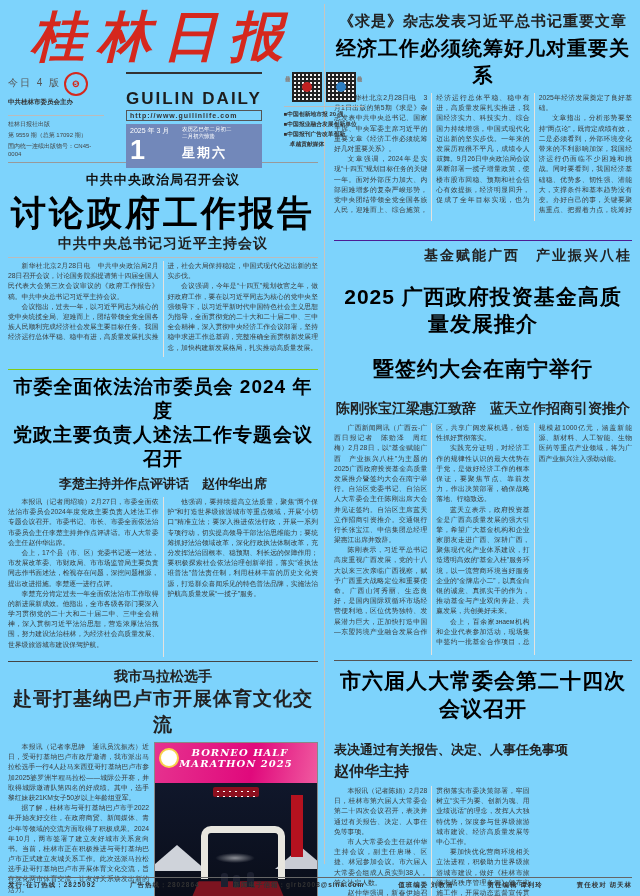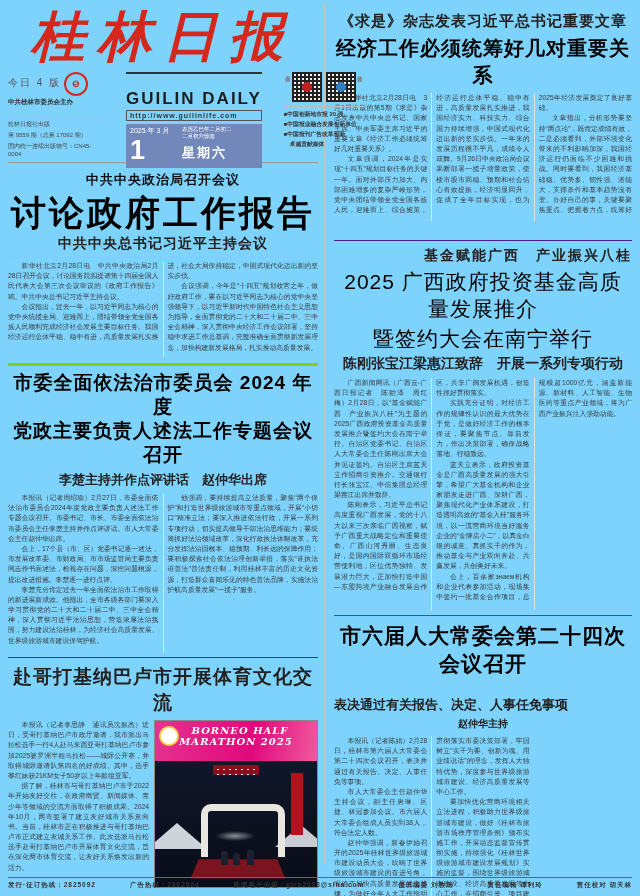--- a/index.html
+++ b/index.html
@@ -52,21 +52,21 @@
   .c3{column-count:3;column-gap:9px;column-rule:1px solid #e4e2de;}
   .rule-light{border:none;border-top:1px solid #bbb;margin:3px 0;}
 
   
   .politburo{padding-top:8px;}
   .pb-head{font-size:35px;font-weight:900;text-align:center;letter-spacing:3px;color:#000;line-height:40px;margin:4px 0 2px 0;}
   .pb-sub{font-size:14px;font-weight:bold;text-align:center;letter-spacing:1px;margin-bottom:4px;}
   .pb-body{height:96px;}
 
   
-  .shufa{border-top:3px solid #84cc16;border-bottom:1px solid #444;margin-top:6px;padding:5px 0 4px 0;}
+  .shufa{border-top:1px solid #84cc16;border-bottom:1px solid #444;margin-top:12px;padding:5px 0 4px 0;}
   .sf-head{font-size:19px;font-weight:900;text-align:center;color:#000;line-height:24px;letter-spacing:1px;}
   .sf-sub{font-family:"Liberation Serif","DejaVu Serif",serif;font-size:13px;font-weight:bold;text-align:center;margin:4px 0;}
   .sf-body{height:160px;}
 
   
   .marathon{padding-top:6px;}
   .mr-head1{font-size:14px;font-weight:bold;text-align:center;font-family:"Liberation Serif",serif;}
   .mr-head2{font-size:19px;font-weight:900;text-align:center;font-family:"Liberation Serif",serif;letter-spacing:1px;margin-bottom:4px;}
   .mr-row{display:flex;gap:5px;}
   .mr-text{flex:1;height:166px;}
@@ -88,29 +88,29 @@
 
   
   .qiushi{padding-top:8px;border-bottom:1px solid #4c1d95;padding-bottom:19px;}
   .qs-kicker{font-size:15px;font-weight:bold;text-align:center;letter-spacing:1px;}
   .qs-head{font-size:20px;font-weight:900;text-align:center;letter-spacing:1px;margin:4px 0 4px 0;color:#000;}
   .qs-body{height:128px;}
 
   
   .fund{padding-top:6px;border-bottom:1px solid #555;padding-bottom:5px;}
   .fd-kicker{font-family:"Liberation Serif",serif;font-size:14px;font-weight:bold;text-align:right;letter-spacing:2px;}
-  .fd-head{font-size:21px;font-weight:400;text-align:center;line-height:27px;letter-spacing:1px;margin:3px 0;color:#000;}
+  .fd-head{font-size:21px;font-weight:700;text-align:center;line-height:27px;letter-spacing:1px;margin:18px 0;color:#000;}
   .fd-sub{font-family:"Liberation Serif",serif;font-size:14px;font-weight:bold;text-align:center;margin-bottom:5px;}
   .fd-body{height:232px;}
 
   
   .renda{padding-top:6px;}
   .rd-head{font-size:21px;font-weight:900;text-align:center;letter-spacing:1px;color:#000;}
   .rd-sub{font-size:13px;font-weight:bold;text-align:left;margin-top:18px;}
-  .rd-sub2{font-size:10px;font-weight:bold;text-align:center;margin:3px 0 5px 0;}
+  .rd-sub2{font-size:15px;font-weight:bold;text-align:left;margin:3px 0 5px 0;}
   .rd-body{height:182px;}
 
   
   .footer{position:absolute;left:8px;right:8px;bottom:6px;border-top:1px solid #666;padding-top:3px;}
   .footer .seg{display:flex;justify-content:space-between;}
   .footer p{display:inline;margin:0;font-size:6.5px;color:#333;letter-spacing:1px;font-weight:bold;}
 </style>
 </head>
 <body>
 
@@ -189,20 +189,21 @@
         <div class="sf-sub">李楚主持并作点评讲话　赵仲华出席</div>
         <div class="body-text c2 sf-body">
             <p>本报讯（记者周绍瑜）2月27日，市委全面依法治市委员会2024年度党政主要负责人述法工作专题会议召开。市委书记、市长、市委全面依法治市委员会主任李楚主持并作点评讲话。市人大常委会主任赵仲华出席。</p>
             <p>会上，17个县（市、区）党委书记逐一述法，市发展改革委、市财政局、市市场监管局主要负责同志作书面述法，检视存在问题，深挖问题根源，提出改进措施。李楚逐一进行点评。</p>
             <p>李楚充分肯定过去一年全面依法治市工作取得的新进展新成效。他指出，全市各级各部门要深入学习贯彻党的二十大和二十届二中、三中全会精神，深入贯彻习近平法治思想，营造浓厚法治氛围，努力建设法治桂林，为经济社会高质量发展、世界级旅游城市建设保驾护航。</p>
             <p>他强调，要持续提高立法质量，聚焦“两个保护”和打造世界级旅游城市等重点领域，开展“小切口”精准立法；要深入推进依法行政，开展一系列专项行动，切实提高领导干部法治思维能力；要统筹抓好法治领域改革，深化行政执法体制改革，充分发挥法治固根本、稳预期、利长远的保障作用；要积极探索社会依法治理创新举措，落实“谁执法谁普法”普法责任制，利用桂林丰富的历史文化资源，打造群众喜闻乐见的特色普法品牌，实施法治护航高质量发展“一揽子”服务。</p>
           </div>
       </div>
 
       <div class="marathon">
+        <div class="mr-head1">我市马拉松选手</div>
         <div class="mr-head2">赴哥打基纳巴卢市开展体育文化交流</div>
         <div class="mr-row">
           <div class="body-text mr-text">
               <p>本报讯（记者李思静　通讯员沈振杰）近日，受哥打基纳巴卢市政厅邀请，我市派出马拉松选手一行4人赴马来西亚哥打基纳巴卢市参加2025婆罗洲半程马拉松——城际公开赛，并取得城际邀请队第四名的好成绩。其中，选手黎红妹获21KM女子50岁以上年龄组亚军。</p>
               <p>据了解，桂林市与哥打基纳巴卢市于2022年开始友好交往，在政府商贸、新闻媒体、青少年等领域的交流方面取得了积极成果。2024年10月，两市签署了建立友好城市关系意向书。当前，桂林市正在积极推进与哥打基纳巴卢市正式建立友城关系工作。此次选派马拉松选手赴哥打基纳巴卢市开展体育文化交流，旨在深化两市体育交流，让友好关系焕发出新的活力。</p>
             </div>
           <div class="photo">
             <div class="ph-banner">
               <div class="ph-logo"></div>
               <div class="ph-b1">BORNEO HALF</div>
@@ -234,21 +235,21 @@
             <p>新华社北京2月28日电　3月1日出版的第5期《求是》杂志发表中共中央总书记、国家主席、中央军委主席习近平的重要文章《经济工作必须统筹好几对重要关系》。</p>
             <p>文章强调，2024年是实现“十四五”规划目标任务的关键一年。面对外部压力加大、内部困难增多的复杂严峻形势，党中央团结带领全党全国各族人民，迎难而上、综合施策，经济运行总体平稳、稳中有进，高质量发展扎实推进，我国经济实力、科技实力、综合国力持续增强，中国式现代化迈出新的坚实步伐。一年来的发展历程很不平凡，成绩令人鼓舞。9月26日中央政治局会议果断部署一揽子增量政策，使楼市股市回稳、预期和社会信心有效提振，经济明显回升，促成了全年目标实现，也为2025年经济发展奠定了良好基础。</p>
             <p>文章指出，分析形势要坚持“两点论”，既肯定成绩有效，二是必须看到，外部环境变化带来的不利影响加深，我国经济运行仍面临不少困难和挑战。同时要看到，我国经济基础稳、优势多、韧性强、潜能大，支撑条件和基本趋势没有变。办好自己的事，关键要聚焦重点、把握着力点，统筹好几对重要关系，推动经济持续回升向好。</p>
           </div>
       </div>
 
       <div class="fund">
         <div class="fd-kicker">基金赋能广西　产业振兴八桂</div>
         <div class="fd-head">2025 广西政府投资基金高质量发展推介</div>
         <div class="fd-head">暨签约大会在南宁举行</div>
-        <div class="fd-sub">陈刚张宝江梁惠江致辞　开展一系列专项行动</div>
+        <div class="fd-sub">陈刚张宝江梁惠江致辞　蓝天立作招商引资推介</div>
         <div class="body-text c3 fd-body">
             <p>广西新闻网讯（广西云-广西日报记者　陈贻泽　周红梅）2月28日，以“基金赋能广西　产业振兴八桂”为主题的2025广西政府投资基金高质量发展推介暨签约大会在南宁举行。自治区党委书记、自治区人大常委会主任陈刚出席大会并见证签约。自治区主席蓝天立作招商引资推介。交通银行行长张宝江、中信集团总经理梁惠江出席并致辞。</p>
             <p>陈刚表示，习近平总书记高度重视广西发展，党的十八大以来三次亲临广西视察，赋予广西重大战略定位和重要使命。广西山河秀丽、生态良好，是国内国际双循环市场经营便利地，区位优势独特、发展潜力巨大，正加快打造中国—东盟跨境产业融合发展合作区，共享广阔发展机遇，创造性抓好贯彻落实。</p>
             <p>实践充分证明，对经济工作的规律性认识的最大优势在于党，是做好经济工作的根本保证，要聚焦节点、靠前发力，作出决策部署，确保战略落地、行稳致远。</p>
             <p>蓝天立表示，政府投资基金是广西高质量发展的强大引擎，希望广大基金机构和企业家朋友走进广西、深耕广西，聚焦现代化产业体系建设，打造透明高效的“基金入桂”服务环境，以一流营商环境当好服务企业的“金牌店小二”，以真金白银的诚意、真抓实干的作为，推动基金与产业双向奔赴、共赢发展，共创美好未来。</p>
             <p>会上，百余家знаем机构和企业代表参加活动，现场集中签约一批基金合作项目，总规模超1000亿元，涵盖新能源、新材料、人工智能、生物医药等重点产业领域，将为广西产业振兴注入强劲动能。</p>
           </div>
       </div>
 
       <div class="renda">

